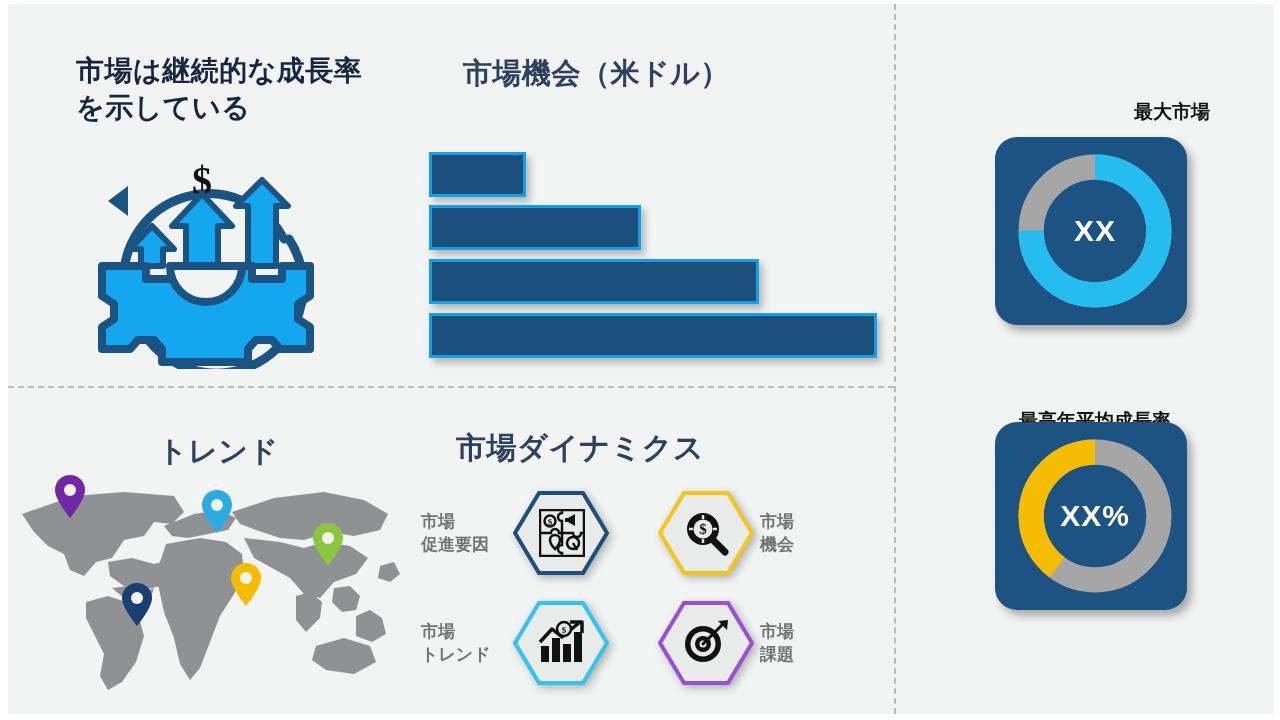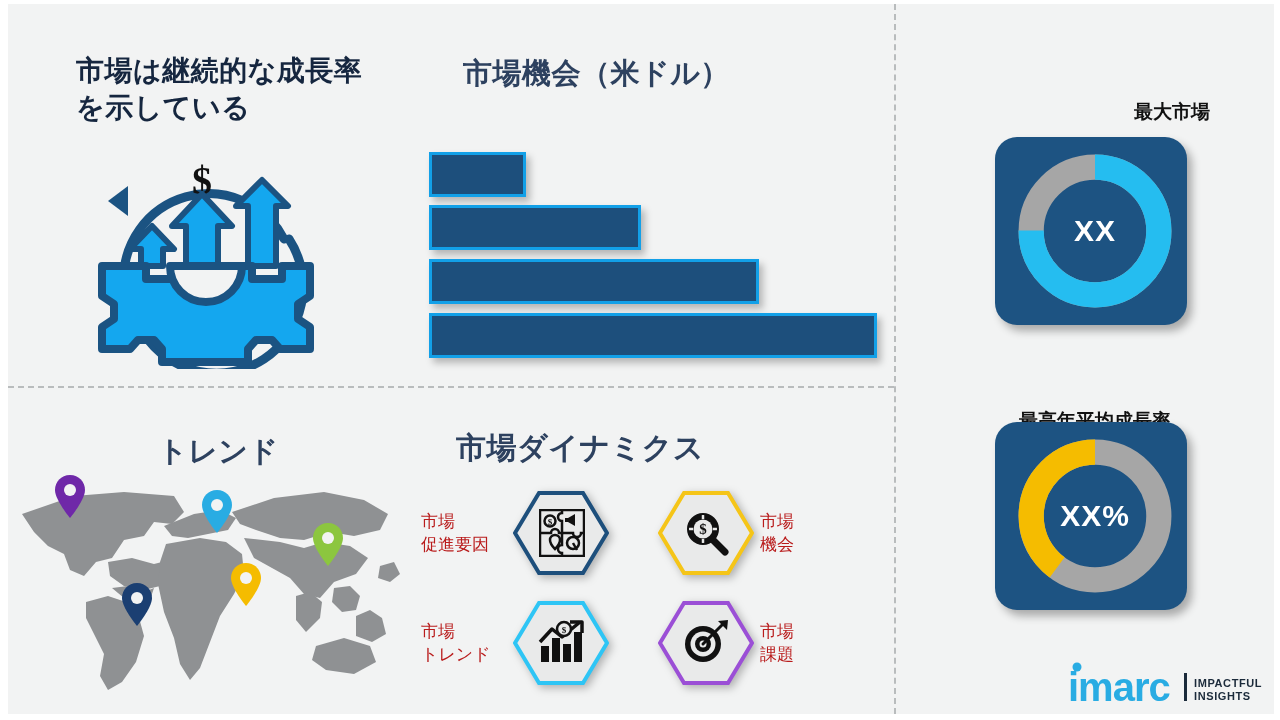--- a/index.html
+++ b/index.html
@@ -48,21 +48,21 @@
   #donut-card-2{left:987px;top:418px;text-align:center;}
   .donut-card svg{position:absolute;left:16px;top:10px;}
   .donut-center{position:absolute;left:0;top:0;width:200px;height:188px;
     display:flex;align-items:center;justify-content:center;
     color:#ffffff;font-size:30px;font-weight:bold;letter-spacing:1px;}
 
   
   .hexcell{position:absolute;display:flex;align-items:center;gap:6px;}
   .hexwrap{position:relative;width:96px;height:84px;
     filter:drop-shadow(3px 3px 4px rgba(0,0,0,.28));}
-  .hex-txt{color:#b91c1c;font-size:17px;font-weight:normal;line-height:23px;white-space:pre;}
+  .hex-txt{color:#737373;font-size:17px;font-weight:bold;line-height:23px;white-space:pre;}
   .hex-txt.right{text-align:left;}
   .hex-txt.left{text-align:left;}
 
   
   #world-map{position:absolute;left:-4px;top:462px;width:400px;height:230px;}
 
   
   #logo{position:absolute;left:1060px;top:655px;width:200px;height:48px;}
 </style>
 </head>
@@ -250,24 +250,15 @@
           <circle cx="21" cy="25" r="8" fill="#111"></circle>
           <circle cx="21" cy="25" r="3.5" fill="#e9eaea"></circle>
           <path d="M21 25 L42 4" stroke="#111" stroke-width="3" stroke-linecap="round"></path>
           <path d="M36 2 L46 1 L45 11 Z" fill="#111"></path>
         </svg>
       </div>
       <div class="hex-txt right" style="width:80px;">市場
 課題</div>
     </div>
 
-    <div id="logo">
-      <svg width="200" height="48" viewBox="0 0 200 48">
-        <circle cx="9" cy="8" r="4.5" fill="#29ace3"></circle>
-        <text x="0" y="42" font-family="'Liberation Sans',sans-serif" font-size="40" font-weight="bold" fill="#29ace3" letter-spacing="-1">imarc</text>
-        <rect x="116" y="14" width="3" height="28" fill="#1b2a3a"></rect>
-        <text x="126" y="28" font-family="'Liberation Sans',sans-serif" font-size="11" font-weight="bold" fill="#1b2a3a" letter-spacing=".6">IMPACTFUL</text>
-        <text x="126" y="41" font-family="'Liberation Sans',sans-serif" font-size="11" font-weight="bold" fill="#1b2a3a" letter-spacing=".6">INSIGHTS</text>
-      </svg>
-    </div>
 
   </div>
 </div>
 
 </body></html>

